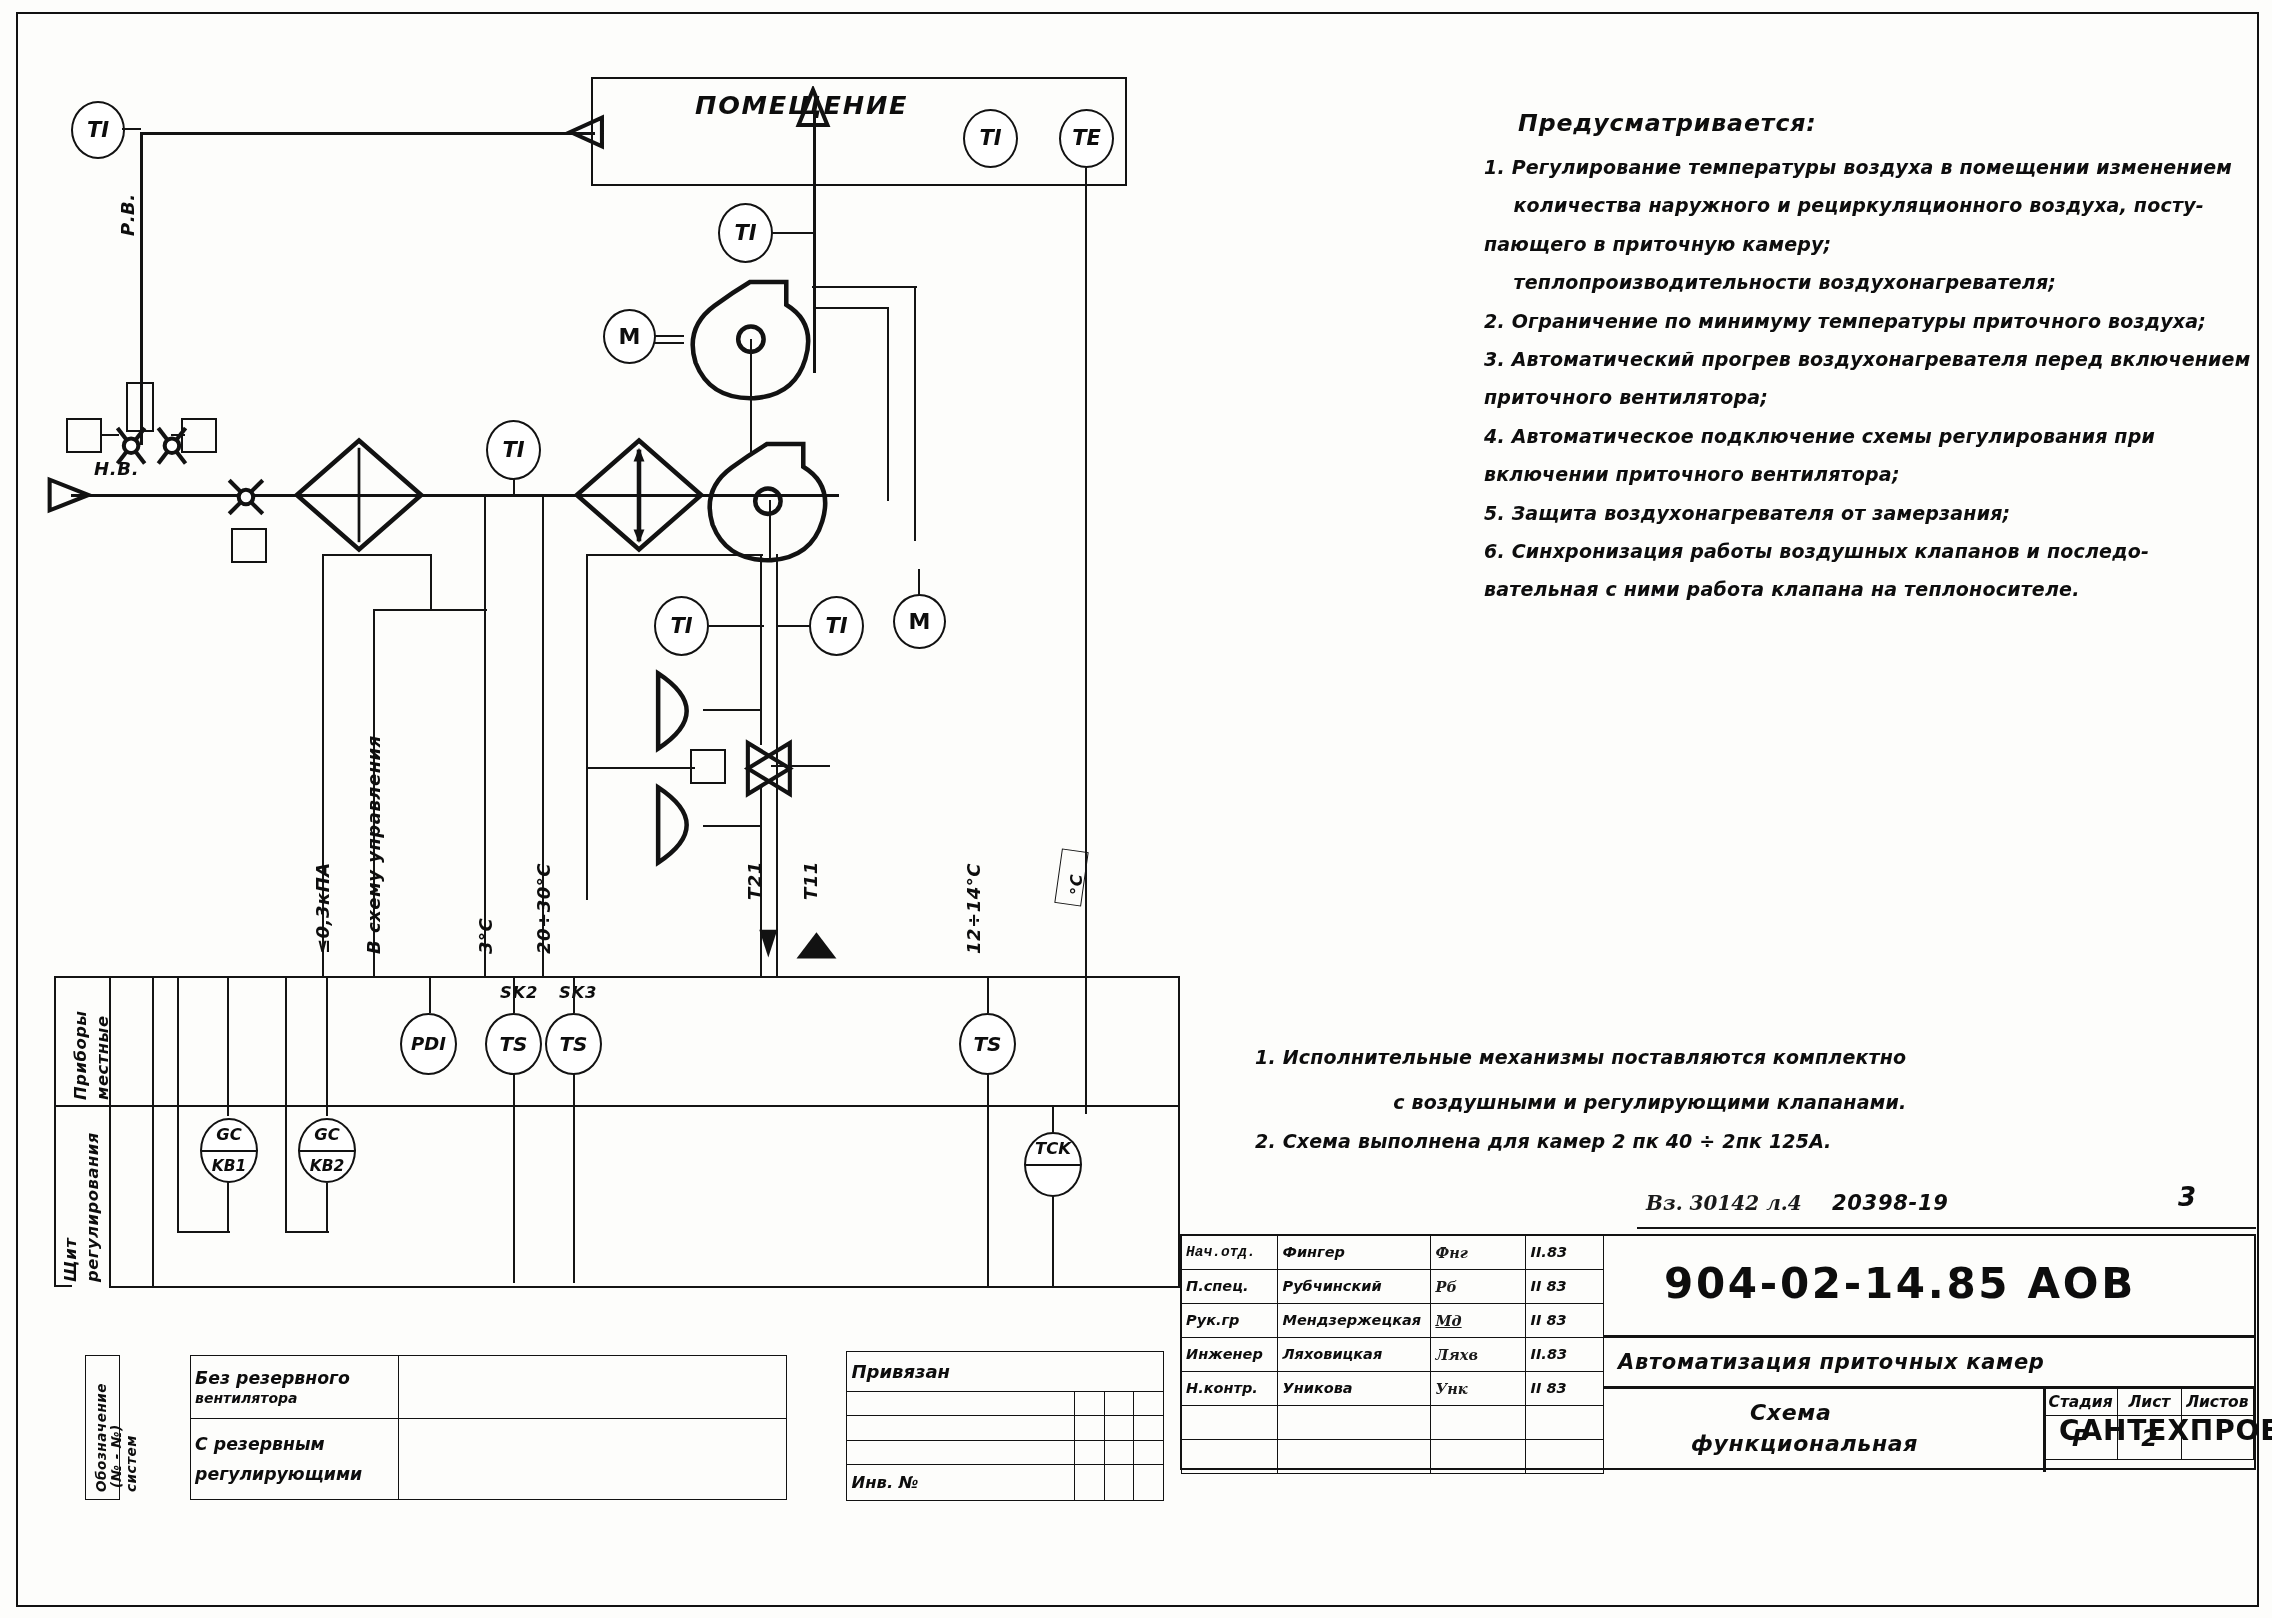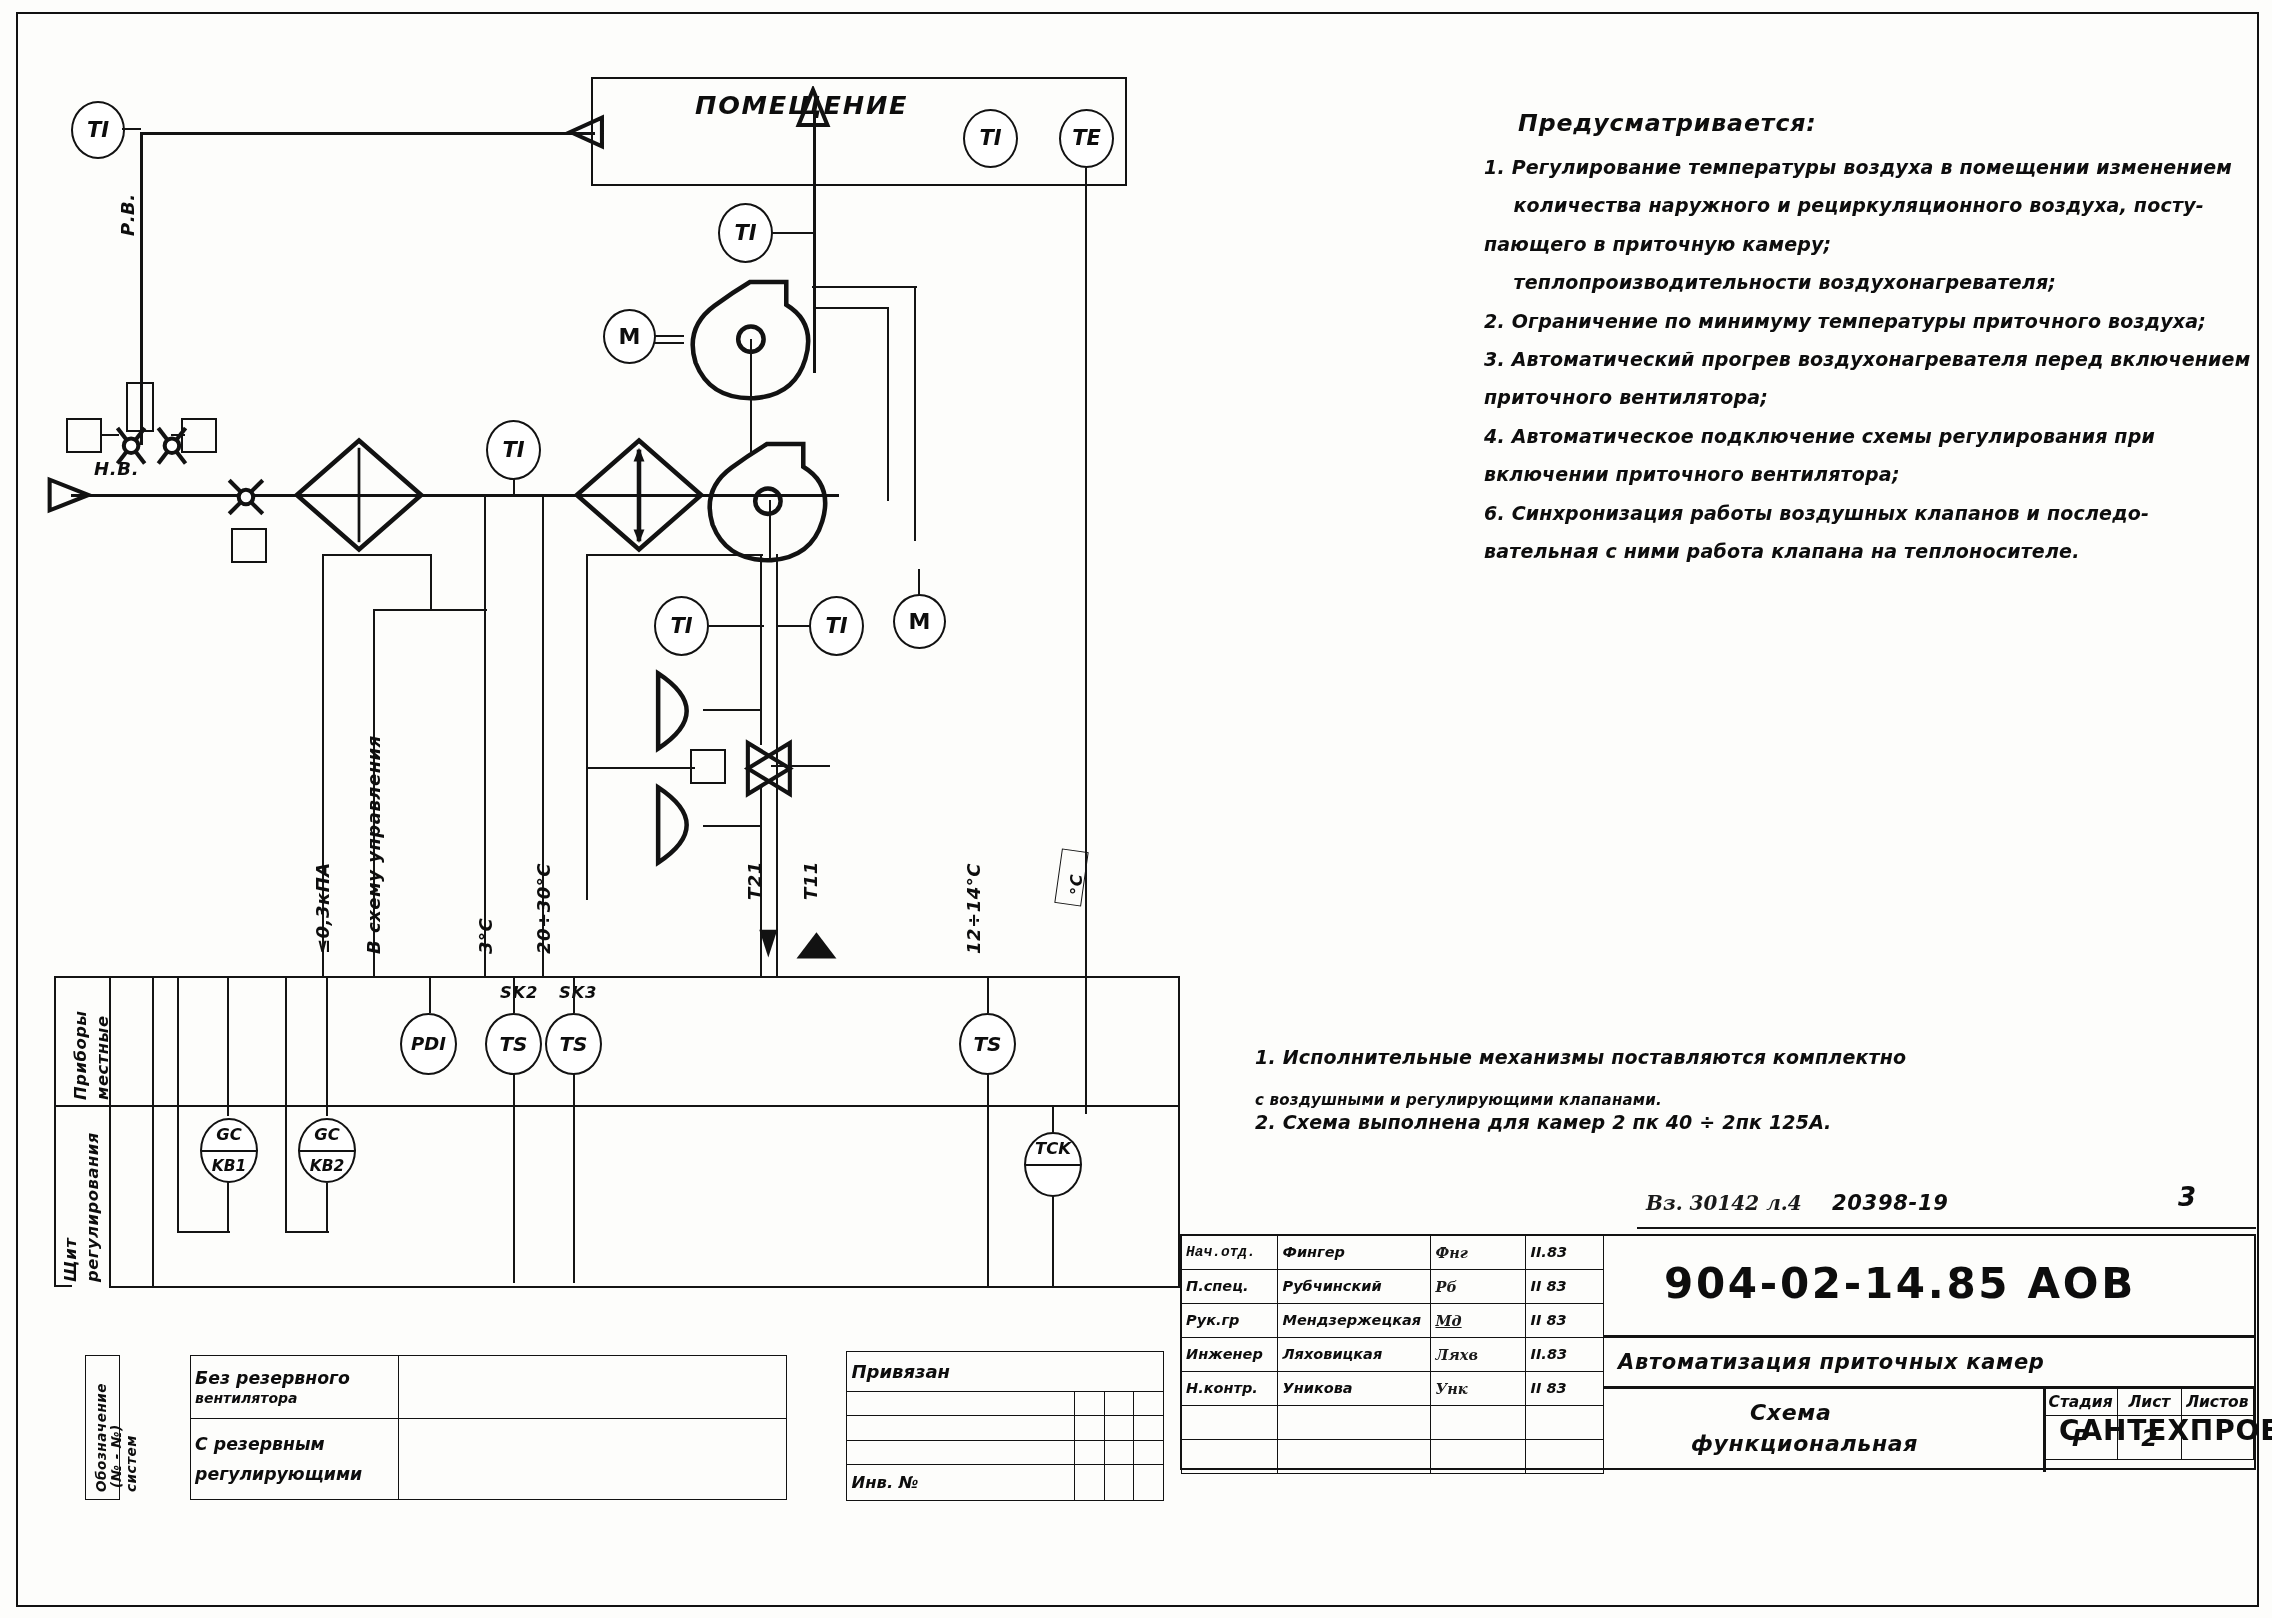--- a/index.html
+++ b/index.html
@@ -358,27 +358,28 @@
     <div class="note-line" style="font-size:23.6px;letter-spacing:0.9px;margin-bottom:19px;">Предусматривается:</div>
     <div class="note-line" style="font-size:19px;margin:0 0 16.4px -34px;">1.  Регулирование   температуры  воздуха в помещении изменением</div>
     <div class="note-line" style="font-size:19px;margin:0 0 16.4px -4.5px;">количества наружного  и  рециркуляционного  воздуха, посту-</div>
     <div class="note-line" style="font-size:19px;margin:0 0 16.4px -34px;">пающего    в приточную  камеру;</div>
     <div class="note-line" style="font-size:19px;margin:0 0 16.4px -4.5px;">теплопроизводительности   воздухонагревателя;</div>
     <div class="note-line" style="font-size:19px;margin:0 0 16.4px -34px;">2. Ограничение  по минимуму  температуры  приточного воздуха;</div>
     <div class="note-line" style="font-size:19px;margin:0 0 16.4px -34px;">3. Автоматический  прогрев воздухонагревателя перед включением</div>
     <div class="note-line" style="font-size:19px;margin:0 0 16.4px -34px;">приточного  вентилятора;</div>
     <div class="note-line" style="font-size:19px;margin:0 0 16.4px -34px;">4. Автоматическое подключение схемы регулирования при</div>
     <div class="note-line" style="font-size:19px;margin:0 0 16.4px -34px;">включении   приточного  вентилятора;</div>
+    <div class="note-line" style="font-size:19px;margin:0 0 16.4px -34px;">5. Защита  воздухонагревателя  от замерзания;</div>
     <div class="note-line" style="font-size:19px;margin:0 0 16.4px -34px;">6. Синхронизация   работы  воздушных  клапанов и последо-</div>
     <div class="note-line" style="font-size:19px;margin:0 0 16.4px -34px;">вательная  с ними работа  клапана  на теплоносителе.</div>
   </div>
 
   <div class="note-block" style="left:1255px;top:1046px;">
     <div class="note-line" style="font-size:19px;margin-bottom:23px;">1.   Исполнительные  механизмы  поставляются  комплектно</div>
-    <div class="note-line" style="font-size:15px;margin-bottom:2px;">с воздушными  и регулирующими  клапанами.</div>
+    <div class="note-line" style="font-size:19px;margin-bottom:17px;text-align:right;">с воздушными  и регулирующими  клапанами.</div>
     <div class="note-line" style="font-size:19px;">2. Схема выполнена для  камер 2 пк 40 ÷ 2пк 125А.</div>
   </div>
 
   <div class="sig" style="position:absolute;left:1646px;top:1191px;font-size:20px;font-weight:700;">Вз. 30142 л.4</div>
   <div class="hand" style="position:absolute;left:1832px;top:1191px;font-size:21px;">20398-19</div>
   <div class="hand" style="position:absolute;left:2178px;top:1182px;font-size:26px;">3</div>
   <div class="ln hl-thin" style="left:1637px;top:1227px;width:619px;"></div>
 
   <div style="position:absolute;left:1180px;top:1234px;width:1076px;height:236px;border:2.7px solid #121212;box-sizing:border-box;">
 

